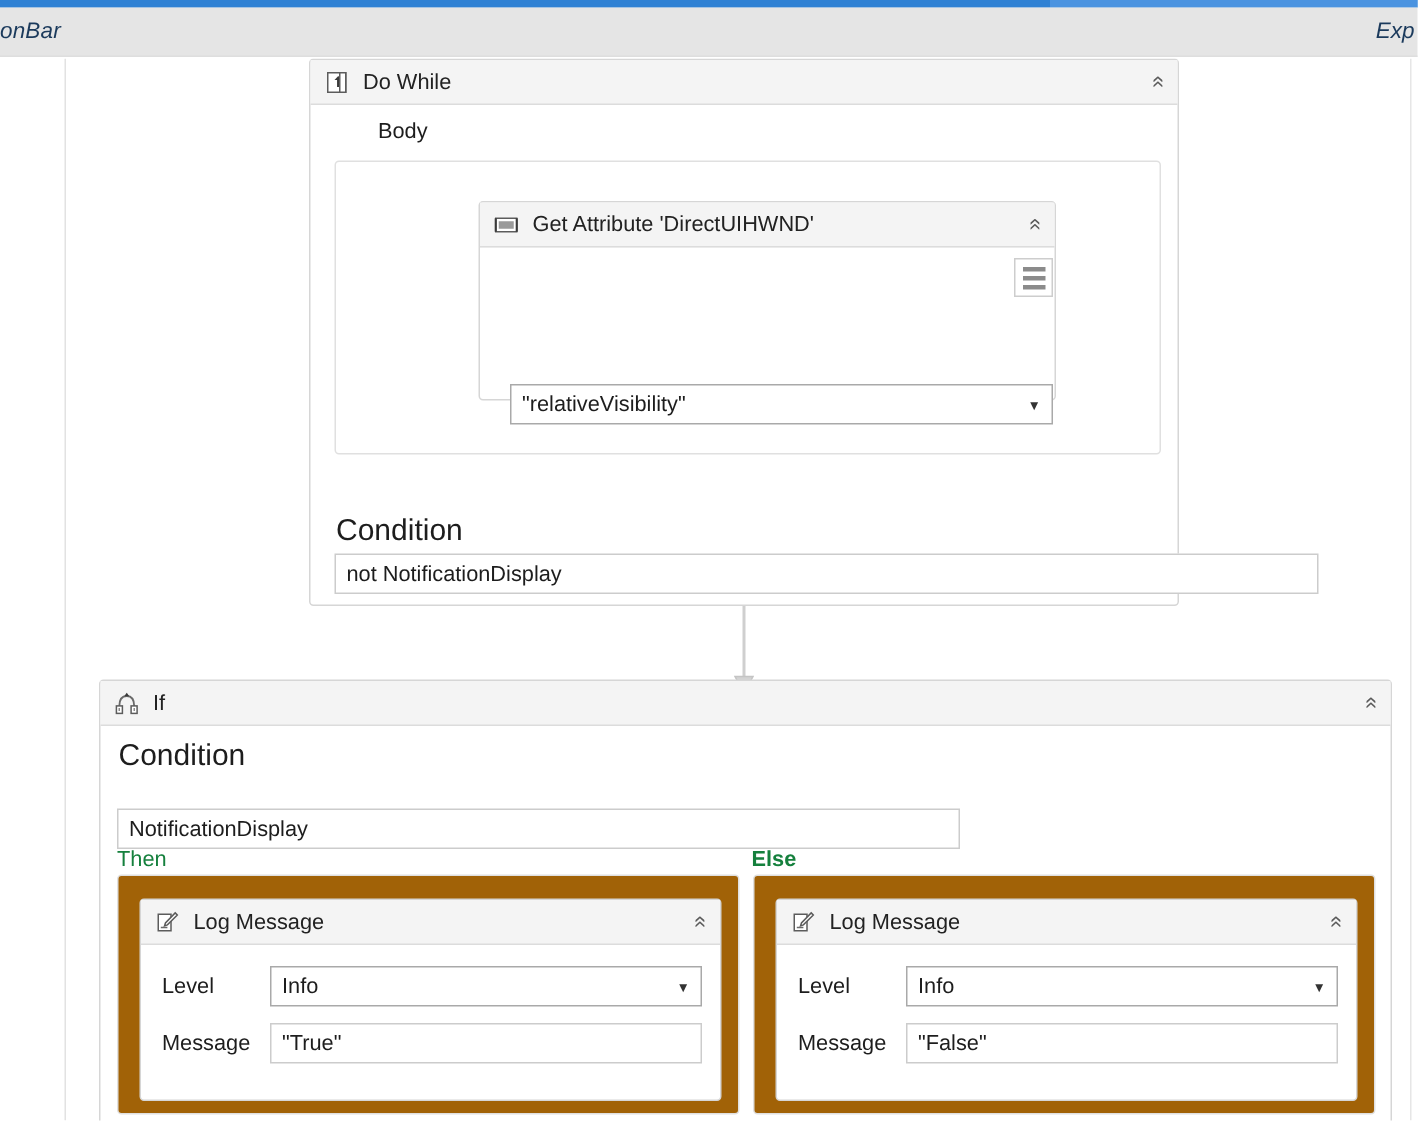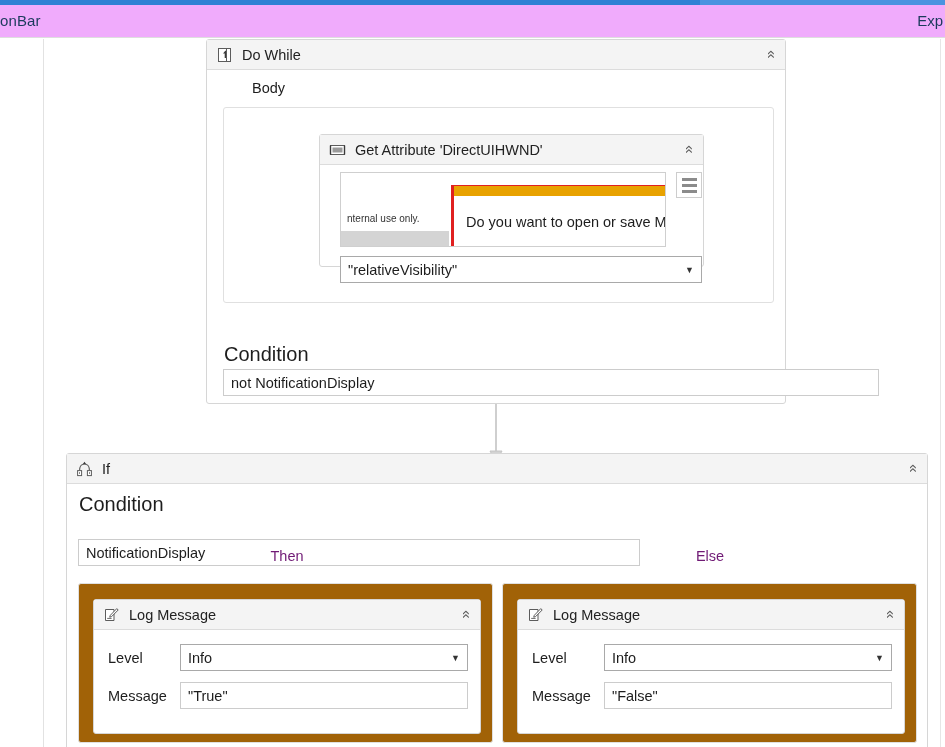--- a/index.html
+++ b/index.html
@@ -24,22 +24,23 @@
     background: #2f81d4;
   }
   .top-accent .seg-light {
     position: absolute; left: 700px; top: 0;
     width: 245px; height: 5px;
     background: #4a93e0;
   }
   .ribbon-row {
     position: absolute; left: 0; top: 5px;
     width: 945px; height: 33px;
-    background: #f0abfc;
+    background: #e5e5e5;
     border-bottom: 1px solid #dedede;
+    font-style: italic;
   }
   .ribbon-tab-left {
     position: absolute; left: 0; top: 7px;
     font-size: 15px; color: #1b3a5c;
     letter-spacing: .1px;
   }
   .ribbon-tab-right {
     position: absolute; right: 2px; top: 7px;
     font-size: 15px; color: #1b3a5c; margin-left: 11px;
   }
@@ -201,26 +202,25 @@
   .dw-cond-box { position: absolute; left: 16px; top: 329px; width: 656px; }
 
   
   .connector { position: absolute; left: 489px; top: 365px; width: 14px; height: 62px; }
 
   
   #if-card { left: 66px; top: 414px; width: 862px; height: 300px; }
   .if-cond-label { position: absolute; left: 12px; top: 39px; }
   .if-cond-box { position: absolute; left: 11px; top: 65px; width: 562px; margin-top: 20px; }
   .branch-label {
-    position: absolute; top: 94px;
-    font-size: 14.5px; color: #701a75;
-    text-align: center;
+    position: absolute; top: 111px;
+    font-size: 14.5px; color: #15803d;
   }
   .branch-label.then { left: 11px; width: 418px; }
-  .branch-label.else { left: 434px; width: 418px; }
+  .branch-label.else { left: 434px; width: 418px; font-weight: bold; }
   .branch-box {
     position: absolute; top: 129px;
     width: 415px; height: 160px;
     border: 1px solid #e0e0e0;
     border-radius: 3px;
     background: #a16207;
   }
   .branch-box.then { left: 11px; }
   .branch-box.else { left: 435px; }
 
@@ -277,30 +277,20 @@
             <svg class="ico" viewBox="0 0 17 16">
               <rect x="1.5" y="3.5" width="14" height="9" fill="#ffffff" stroke="#5c5c5c"></rect>
               <rect x="3.5" y="5.5" width="10" height="5" fill="#9a9a9a"></rect>
               <path d="M1.5 3.5 v9 M15.5 3.5 v9" stroke="#3a3a3a" stroke-width="1.4"></path>
             </svg>
           </span>
           <span class="card-title">Get Attribute 'DirectUIHWND'</span>
           <span class="chevron" style="transform:rotate(90deg);">«</span>
         </div>
 
-        <div class="ga-preview-wrap">
-          <div class="ga-preview-inner">
-            <div class="prev-textline">nternal use only.</div>
-            <div class="prev-greybar"></div>
-            <div class="prev-notif">
-              <div class="prev-notif-stripe"></div>
-              <div class="prev-notif-text">Do you want to open or save M</div>
-            </div>
-          </div>
-        </div>
 
         <div class="hamburger-btn">
           <i></i>
           <i></i>
           <i></i>
         </div>
 
         <div class="combo ga-combo">
           <span class="val">"relativeVisibility"</span>
           <span class="arrow">▼</span>

